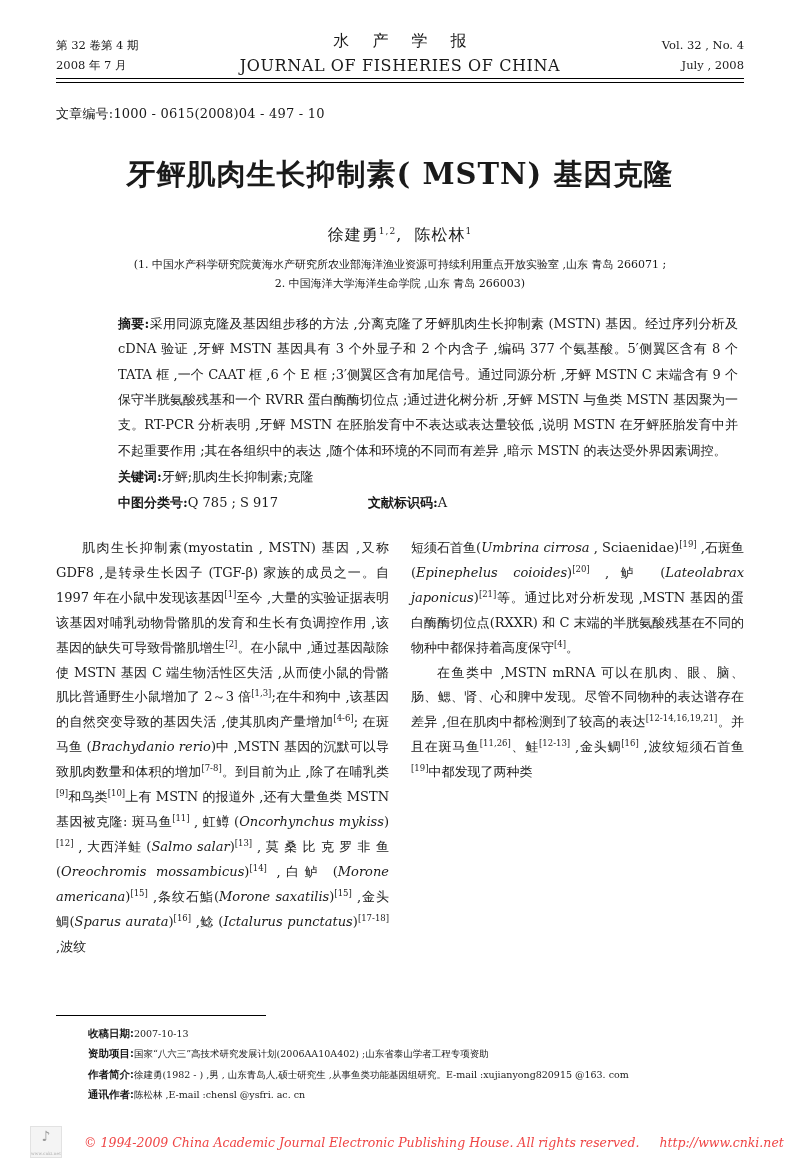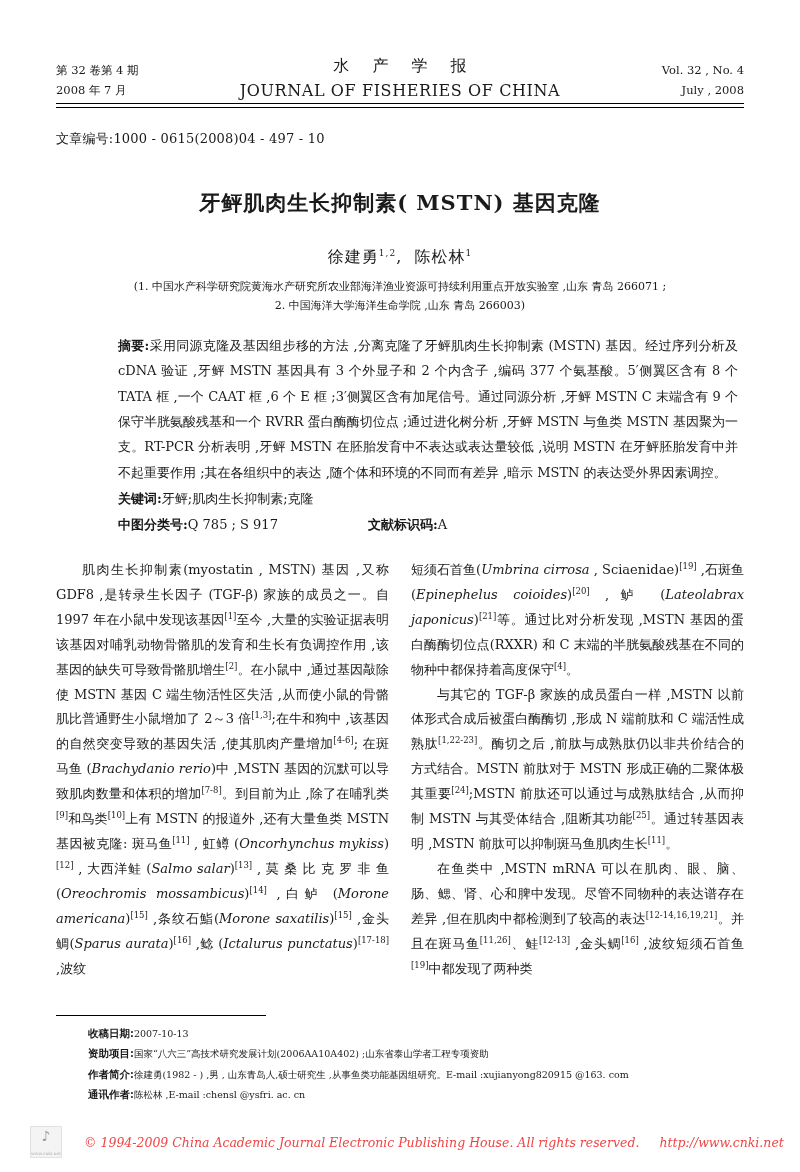--- a/index.html
+++ b/index.html
@@ -22,21 +22,21 @@
     position: relative;
     box-sizing: border-box;
     padding: 0 56px;
   }
 
   
   .masthead {
     display: flex;
     align-items: flex-end;
     justify-content: space-between;
-    padding-top: 56px;
+    padding-top: 31px;
   }
   .mast-left, .mast-right {
     font-size: 11.5px;
     line-height: 1.75;
     white-space: nowrap;
     font-family: "DejaVu Serif", "Liberation Serif", serif;
   }
   .mast-left { text-align: left; width: 180px; }
   .mast-right { text-align: right; width: 180px; }
   .mast-center {
@@ -65,23 +65,23 @@
 
   
   .article-no {
     margin-top: 22px;
     font-size: 13px;
     letter-spacing: 0.2px;
   }
 
   
   .title {
-    margin-top: 41px;
-    text-align: center;
-    font-size: 21px;
+    margin-top: 32px;
+    text-align: center;
+    font-size: 29px;
     font-weight: bold;
     letter-spacing: 1px;
   }
 
   
   .authors {
     margin-top: 30px;
     text-align: center;
     font-size: 16px;
     letter-spacing: 1px;
@@ -254,21 +254,20 @@
       <span><span class="abs-label">文献标识码:</span><span>A</span></span>
     </div>
   </div>
 
   <div class="columns">
     <div class="col" id="col-left">
         <p>肌肉生长抑制素(myostatin , MSTN) 基因 ,又称 GDF8 ,是转录生长因子 (TGF-β) 家族的成员之一。自 1997 年在小鼠中发现该基因<sup class="ref">[1]</sup>至今 ,大量的实验证据表明该基因对哺乳动物骨骼肌的发育和生长有负调控作用 ,该基因的缺失可导致骨骼肌增生<sup class="ref">[2]</sup>。在小鼠中 ,通过基因敲除使 MSTN 基因 C 端生物活性区失活 ,从而使小鼠的骨骼肌比普通野生小鼠增加了 2～3 倍<sup class="ref">[1,3]</sup>;在牛和狗中 ,该基因的自然突变导致的基因失活 ,使其肌肉产量增加<sup class="ref">[4-6]</sup>; 在斑马鱼 (<span class="it">Brachydanio rerio</span>)中 ,MSTN 基因的沉默可以导致肌肉数量和体积的增加<sup class="ref">[7-8]</sup>。到目前为止 ,除了在哺乳类<sup class="ref">[9]</sup>和鸟类<sup class="ref">[10]</sup>上有 MSTN 的报道外 ,还有大量鱼类 MSTN 基因被克隆: 斑马鱼<sup class="ref">[11]</sup> , 虹鳟 (<span class="it">Oncorhynchus mykiss</span>)<sup class="ref">[12]</sup> , 大西洋鲑 (<span class="it">Salmo salar</span>)<sup class="ref">[13]</sup> , 莫 桑 比 克 罗 非 鱼 (<span class="it">Oreochromis mossambicus</span>)<sup class="ref">[14]</sup> ,白鲈 (<span class="it">Morone americana</span>)<sup class="ref">[15]</sup> ,条纹石鮨(<span class="it">Morone saxatilis</span>)<sup class="ref">[15]</sup> ,金头鲷(<span class="it">Sparus aurata</span>)<sup class="ref">[16]</sup> ,鲶 (<span class="it">Ictalurus punctatus</span>)<sup class="ref">[17-18]</sup> ,波纹</p>
       </div>
     <div class="col" id="col-right">
         <p class="cont">短须石首鱼(<span class="it">Umbrina cirrosa</span> , Sciaenidae)<sup class="ref">[19]</sup> ,石斑鱼 (<span class="it">Epinephelus coioides</span>)<sup class="ref">[20]</sup> ,鲈 (<span class="it">Lateolabrax japonicus</span>)<sup class="ref">[21]</sup>等。通过比对分析发现 ,MSTN 基因的蛋白酶酶切位点(RXXR) 和 C 末端的半胱氨酸残基在不同的物种中都保持着高度保守<sup class="ref">[4]</sup>。</p>
-        <p>与其它的 TGF-β 家族的成员蛋白一样 ,MSTN 以前体形式合成后被蛋白酶酶切 ,形成 N 端前肽和 C 端活性成熟肽<sup class="ref">[1,22-23]</sup>。酶切之后 ,前肽与成熟肽仍以非共价结合的方式结合。MSTN 前肽对于 MSTN 形成正确的二聚体极其重要<sup class="ref">[24]</sup>;MSTN 前肽还可以通过与成熟肽结合 ,从而抑制 MSTN 与其受体结合 ,阻断其功能<sup class="ref">[25]</sup>。通过转基因表明 ,MSTN 前肽可以抑制斑马鱼肌肉生长<sup class="ref">[11]</sup>。</p>
         <p>在鱼类中 ,MSTN mRNA 可以在肌肉、眼、脑、肠、鳃、肾、心和脾中发现。尽管不同物种的表达谱存在差异 ,但在肌肉中都检测到了较高的表达<sup class="ref">[12-14,16,19,21]</sup>。并且在斑马鱼<sup class="ref">[11,26]</sup>、鲑<sup class="ref">[12-13]</sup> ,金头鲷<sup class="ref">[16]</sup> ,波纹短须石首鱼<sup class="ref">[19]</sup>中都发现了两种类</p>
       </div>
   </div>
 
   <div class="footnotes">
     <div class="fn-rule"></div>
     <div id="fn-list">
         <div class="fn-line"><span class="fn-key">收稿日期:</span><span class="fn-small">2007-10-13</span></div>
         <div class="fn-line"><span class="fn-key">资助项目:</span><span class="fn-small">国家“八六三”高技术研究发展计划(2006AA10A402) ;山东省泰山学者工程专项资助</span></div>
         <div class="fn-line"><span class="fn-key">作者简介:</span><span class="fn-small">徐建勇(1982 - ) ,男 , 山东青岛人,硕士研究生 ,从事鱼类功能基因组研究。E-mail :xujianyong820915 @163. com</span></div>

